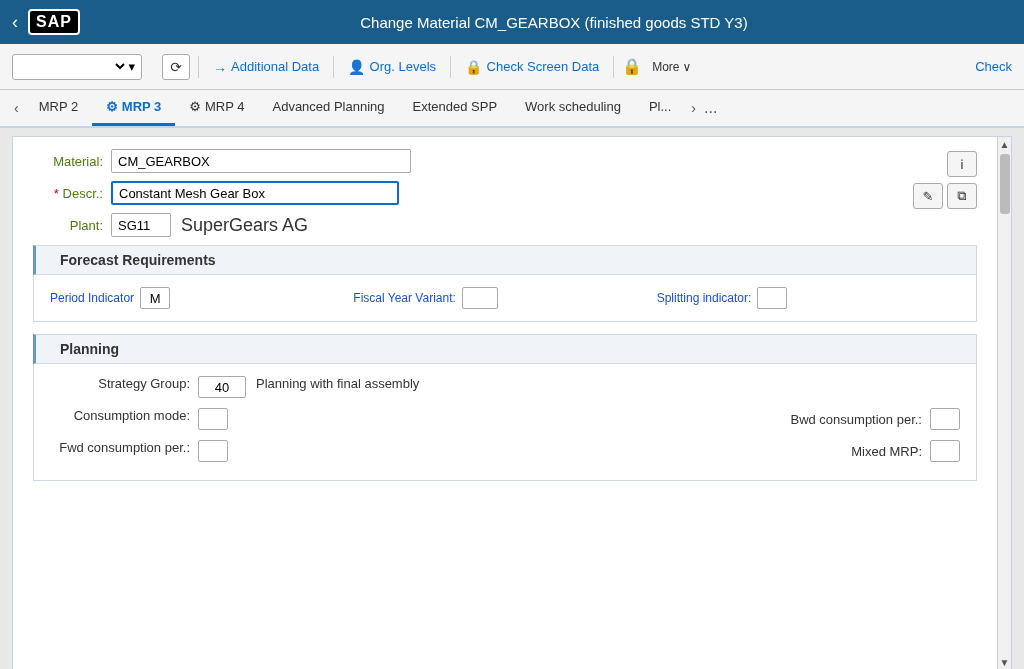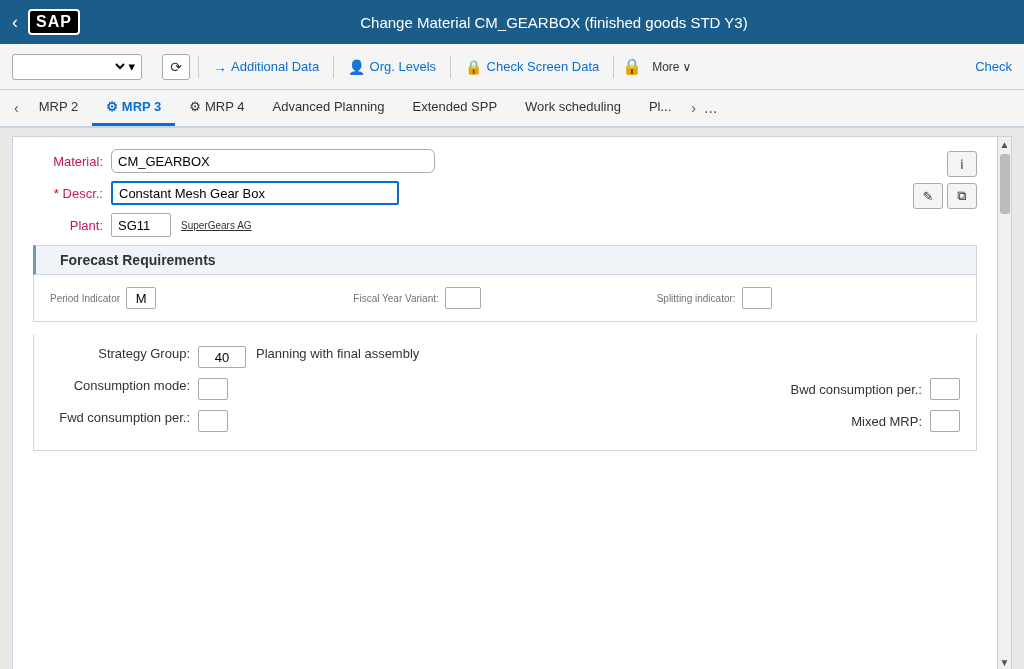--- a/index.html
+++ b/index.html
@@ -218,42 +218,42 @@
       gap: 6px;
       align-items: flex-end;
       padding-top: 2px;
     }
     .field-row {
       display: flex;
       align-items: center;
       margin-bottom: 8px;
     }
     .field-label {
-      color: #be185d;
+      color: #4d7c0f;
       min-width: 70px;
       text-align: right;
       margin-right: 8px;
       font-size: 13px;
     }
     .field-label.required::before {
       content: '* ';
       color: #cc0000;
     }
     .field-input {
       border: 1px solid #aaa;
       border-radius: 2px;
       height: 24px;
       padding: 0 6px;
       font-size: 13px;
       outline: none;
     }
-    .field-input.material-id { width: 324px; border-radius: 6px; }
+    .field-input.material-id { width: 300px; }
     .field-input.description { width: 288px; border-color: #0a6ed1; border-width: 2px; }
     .field-input.plant-id { width: 60px; }
-    .plant-name { margin-left: 10px; font-size: 10px; color: #333; text-decoration: underline; }
+    .plant-name { margin-left: 10px; font-size: 18px; color: #333; }
 
     .header-btn {
       border: 1px solid #aaa;
       background: #f5f5f5;
       border-radius: 3px;
       width: 30px;
       height: 26px;
       cursor: pointer;
       display: flex;
       align-items: center;
@@ -309,22 +309,22 @@
     }
     .medium-input {
       border: 1px solid #aaa;
       border-radius: 2px;
       height: 22px;
       width: 36px;
       padding: 0 4px;
       font-size: 13px;
     }
     .section-label {
-      font-size: 10px;
-      color: #737373;
+      font-size: 12px;
+      color: #1d4ed8;
     }
 
     
     .planning-row {
       display: flex;
       align-items: flex-start;
       margin-bottom: 10px;
       gap: 0;
     }
     .planning-label {
@@ -477,20 +477,21 @@
           <span class="section-label">Fiscal Year Variant:</span>
           <input type="text" class="medium-input" style="">
         </div>
         <div class="forecast-group">
           <span class="section-label">Splitting indicator:</span>
           <input type="text" class="small-input" style="">
         </div>
       </div>
     </div>
 
+    <div class="section-header">Planning</div>
     <div class="section-content" style="padding-bottom:8px;">
       <div class="planning-row">
         <span class="planning-label">Strategy Group:</span>
         <input type="text" class="small-input" style="width: 48px;" value="40">
         <span class="planning-value">Planning with final assembly</span>
       </div>
       <div class="planning-row">
         <span class="planning-label">Consumption mode:</span>
         <input type="text" class="small-input" style="">
         <div class="planning-right">

